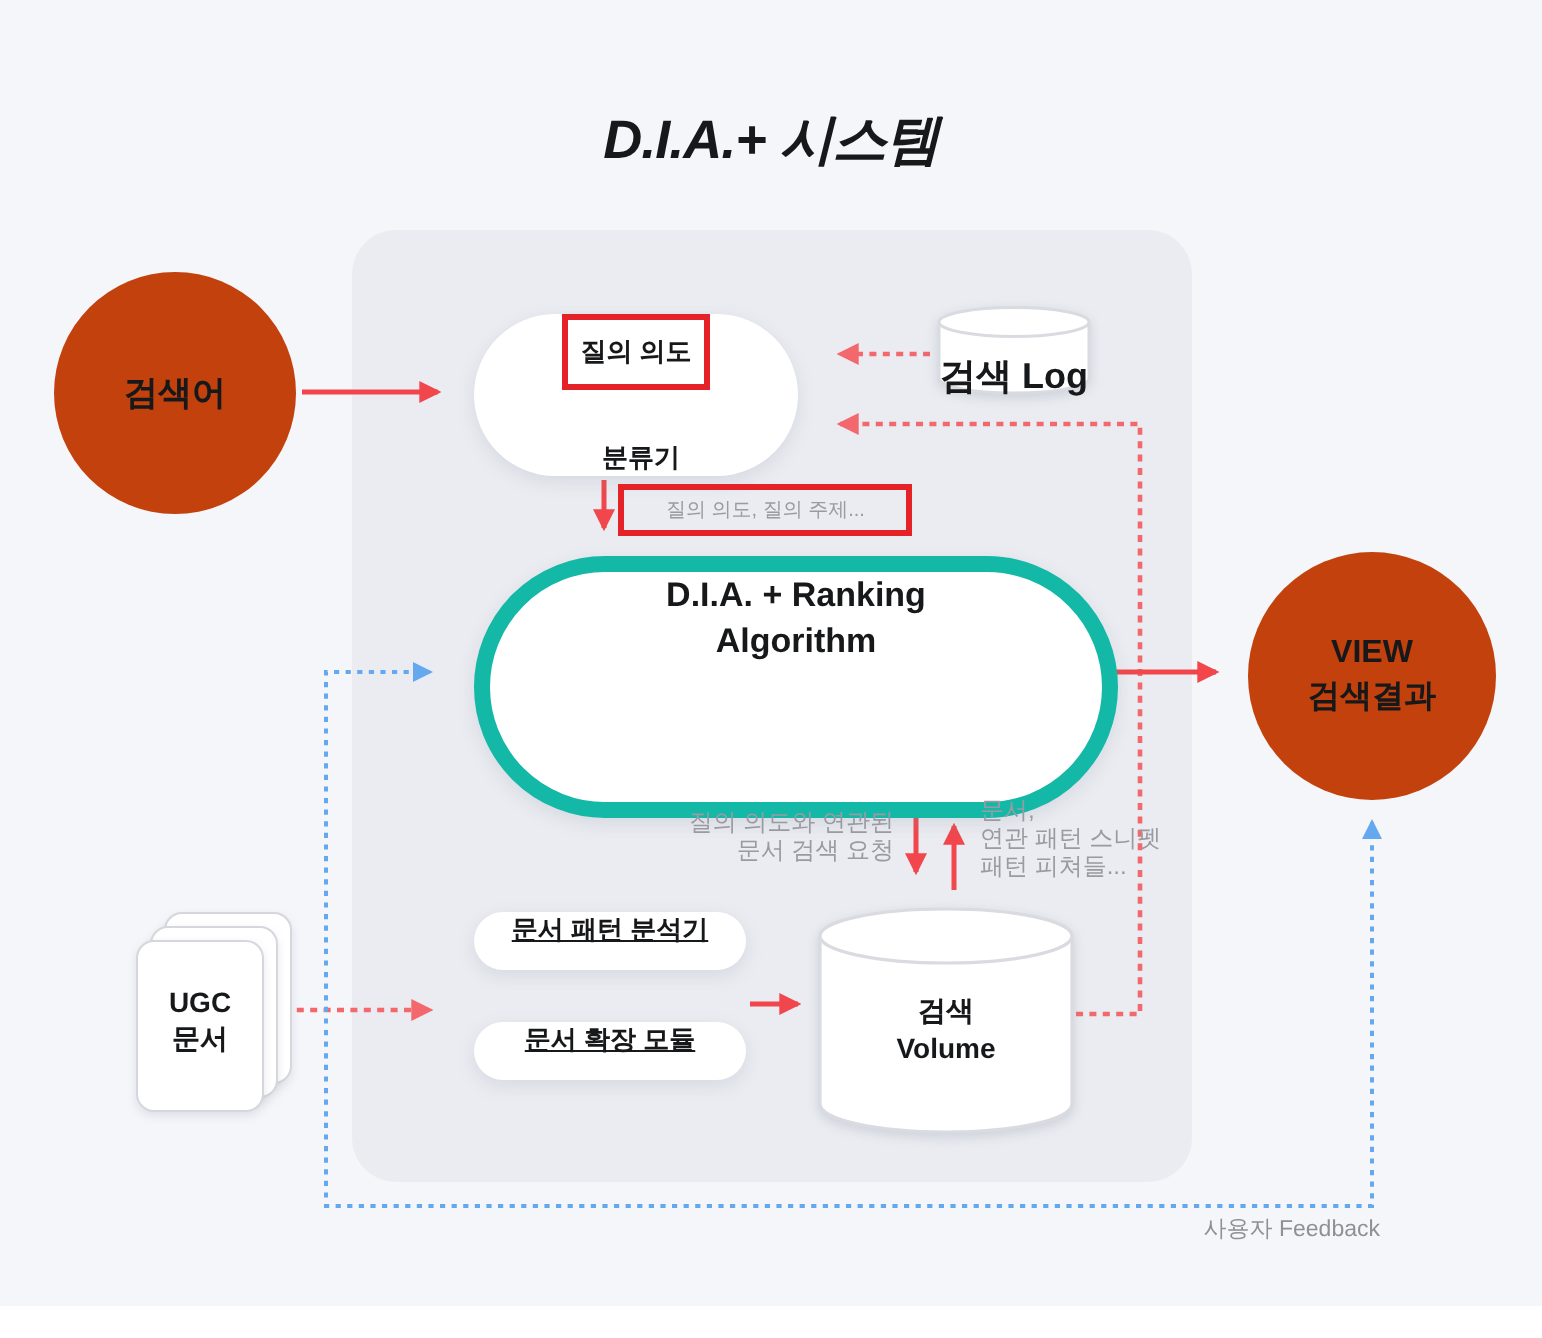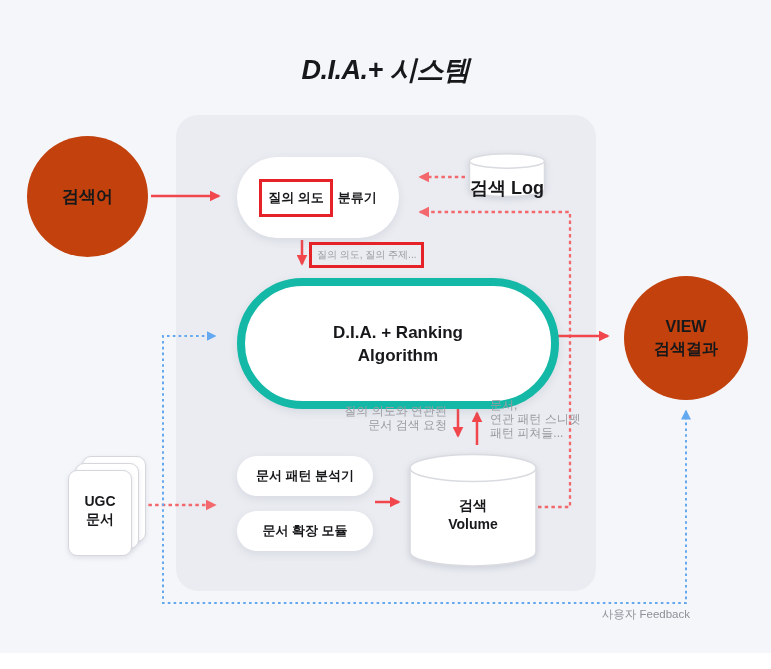--- a/index.html
+++ b/index.html
@@ -5,36 +5,36 @@
   html,body{margin:0;padding:0;background:#f5f6fa;}
   .stage{position:relative;width:771px;height:669px;background:#f5f6fa;overflow:hidden;
          font-family:"Liberation Sans","DejaVu Sans",sans-serif;color:#17181a;}
   .abs{position:absolute;}
   .title{left:0;top:52px;width:771px;text-align:center;font-size:27px;font-weight:800;letter-spacing:-0.5px;font-style:italic;}
   .panel{left:176px;top:115px;width:420px;height:476px;background:#eaecf1;border-radius:22px;}
   .circle{border-radius:50%;background:#c2410c;display:flex;align-items:center;justify-content:center;
           text-align:center;font-weight:700;}
   .circle.query{left:27px;top:136px;width:121px;height:121px;font-size:17px;}
   .circle.view{left:624px;top:276px;width:124px;height:124px;font-size:16px;line-height:22px;}
-  .pill{background:#fff;border-radius:999px;display:flex;align-items:center;justify-content:center;
-        box-shadow:0 3px 9px rgba(140,146,166,0.20);}
+  .pill{background:#fff;border-radius:999px;display:flex;align-items:center;justify-content:space-between;
+        box-shadow:0 3px 9px rgba(140,146,166,0.20);flex-direction:column;}
   .classifier{left:237px;top:157px;width:162px;height:81px;font-size:13px;font-weight:700;}
   .hl-box{border:3px solid #e42228;padding:7px 6px;display:inline-block;}
   .classifier .rest{margin-left:5px;}
   .algorithm{left:237px;top:278px;width:306px;height:115px;border:8px solid #14b8a6;
              font-size:17px;font-weight:800;text-align:center;line-height:23px;}
-  .smallpill{width:136px;height:40px;font-size:13px;font-weight:700;}
+  .smallpill{width:136px;height:29px;font-size:13px;font-weight:700;text-decoration:underline;}
   .analyzer{left:237px;top:456px;}
   .expansion{left:237px;top:511px;}
   .cyl-svg{filter:drop-shadow(0 2px 3px rgba(140,146,166,0.30));}
   .cyl-label{text-align:center;font-weight:700;}
   .log-label{left:468px;top:176px;width:78px;font-size:18px;}
   .vol-label{left:408px;top:496px;width:130px;font-size:14px;line-height:19px;}
   .note{color:#9a9ba1;font-size:12px;line-height:14px;}
-  .intent-note{left:309px;top:242px;border:3px solid #e42228;padding:3px 5px;white-space:nowrap;
+  .intent-note{left:309px;top:242px;border:3px solid #e42228;padding:3px 21px;white-space:nowrap;
                font-size:10px;color:#9a9ba1;background:transparent;}
   .req-note{left:327px;top:404px;width:120px;text-align:right;}
   .resp-note{left:490px;top:398px;width:110px;text-align:left;}
   .feedback-note{left:540px;top:607px;width:150px;text-align:right;font-size:11.5px;color:#8e9097;}
   .sheet{position:absolute;width:62px;height:84px;background:#fff;border:1.5px solid #d5d7dd;
          border-radius:9px;box-shadow:0 2px 5px rgba(140,146,166,0.22);}
   .ugc-label{left:68px;top:492px;width:64px;text-align:center;font-size:14px;font-weight:700;line-height:18px;}
   .wires{left:0;top:0;pointer-events:none;}
   .red-solid{stroke:#f0464c;stroke-width:2.5;fill:none;}
   .red-dash{stroke:#f2686c;stroke-width:2.3;stroke-dasharray:3.5 3.2;fill:none;}

